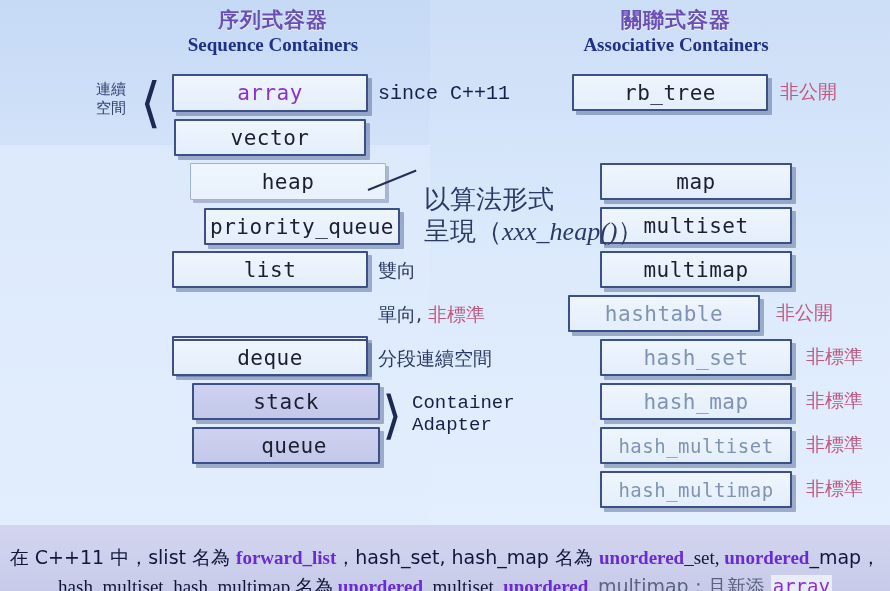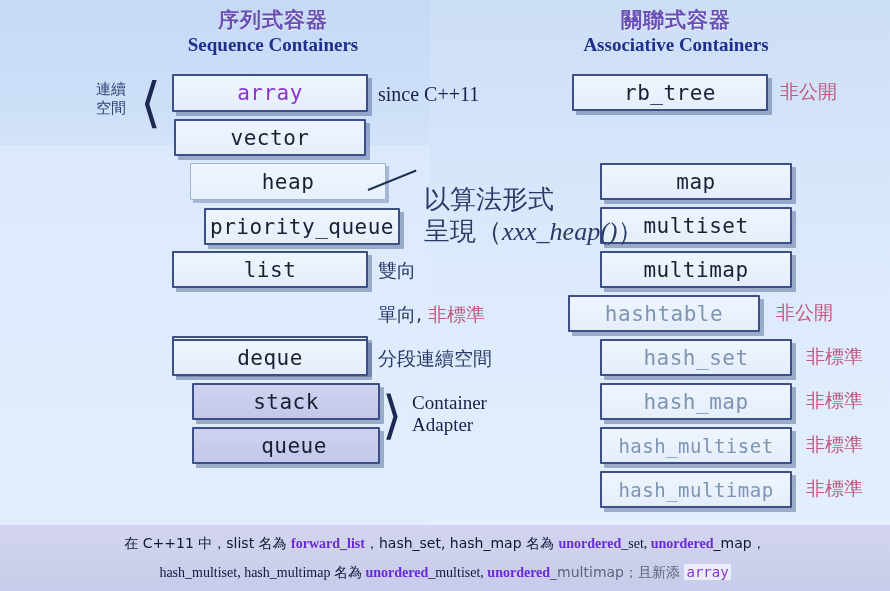--- a/index.html
+++ b/index.html
@@ -91,21 +91,21 @@
     background: linear-gradient(180deg, #cfd2ef 0%, #c3c8ea 100%);
     border-color: #3c4f86;
   }
   .box.purple-text { color: #8a33cc; }
   .box.grey-text   { color: #9aa9c2; margin-top: 41px; }
   .box.blue-grey-text { color: #7f94b5; }
 
   
   .note {
     position: absolute;
-    font-family: Liberation Serif, serif;
+    font-family: Liberation Mono, monospace;
     color: #16204a;
     white-space: nowrap;
     line-height: 1.22;
   }
   .note.zh {
     font-family: "DejaVu Sans", "Liberation Sans", sans-serif;
     color: #2a3a66;
   }
   .note .red { color: #c0597f; }
   .note i { font-family: "Liberation Serif", serif; font-style: italic; }
@@ -137,23 +137,23 @@
 
   
   .footer {
     position: absolute;
     left: 0;
     top: 525px;
     width: 890px;
     height: 66px;
     background: linear-gradient(180deg, #d3d5ef 0%, #cdd0ec 55%, #c7cbe9 100%);
     font-family: "Liberation Serif", "DejaVu Serif", serif;
-    font-size: 14px;
+    font-size: 19px;
     color: #10173a;
-    padding-top: 4px;
+    padding-top: 18px;
     box-sizing: border-box;
   }
   .footer-line {
     text-align: center;
     line-height: 29px;
     white-space: nowrap;
   }
   .footer b { color: #6a2ad6; font-weight: bold; }
   .footer .mono {
     font-family: "DejaVu Sans Mono", "Liberation Mono", monospace;

